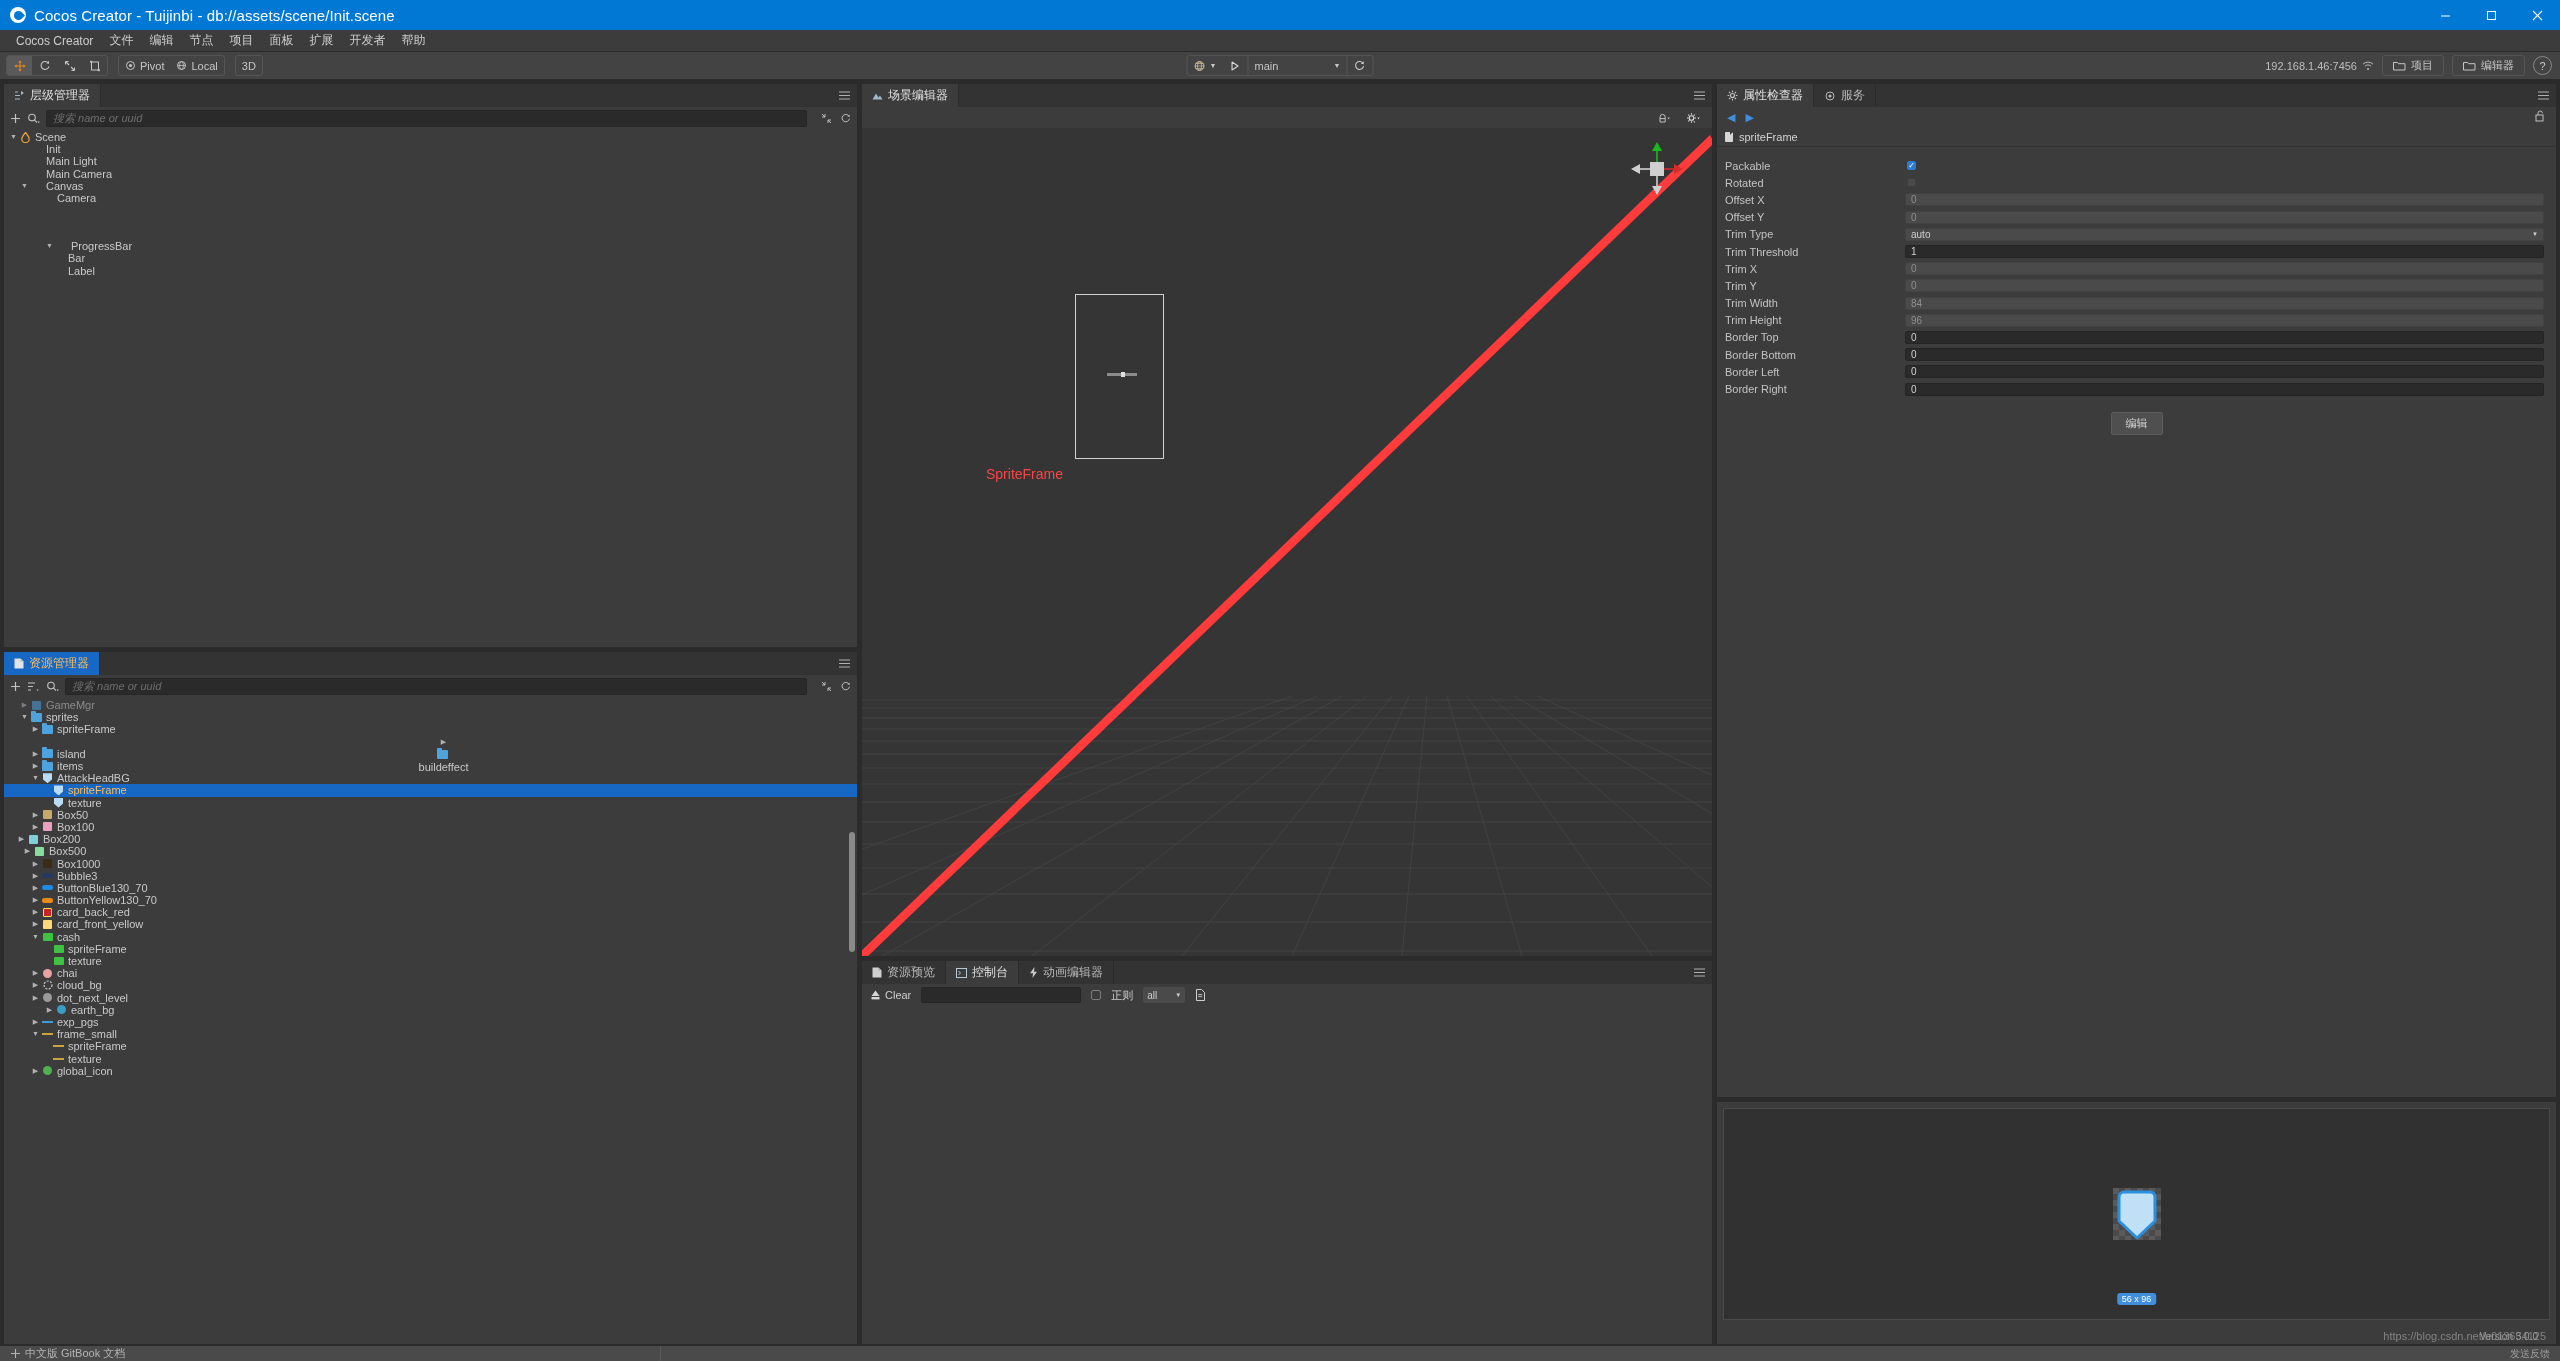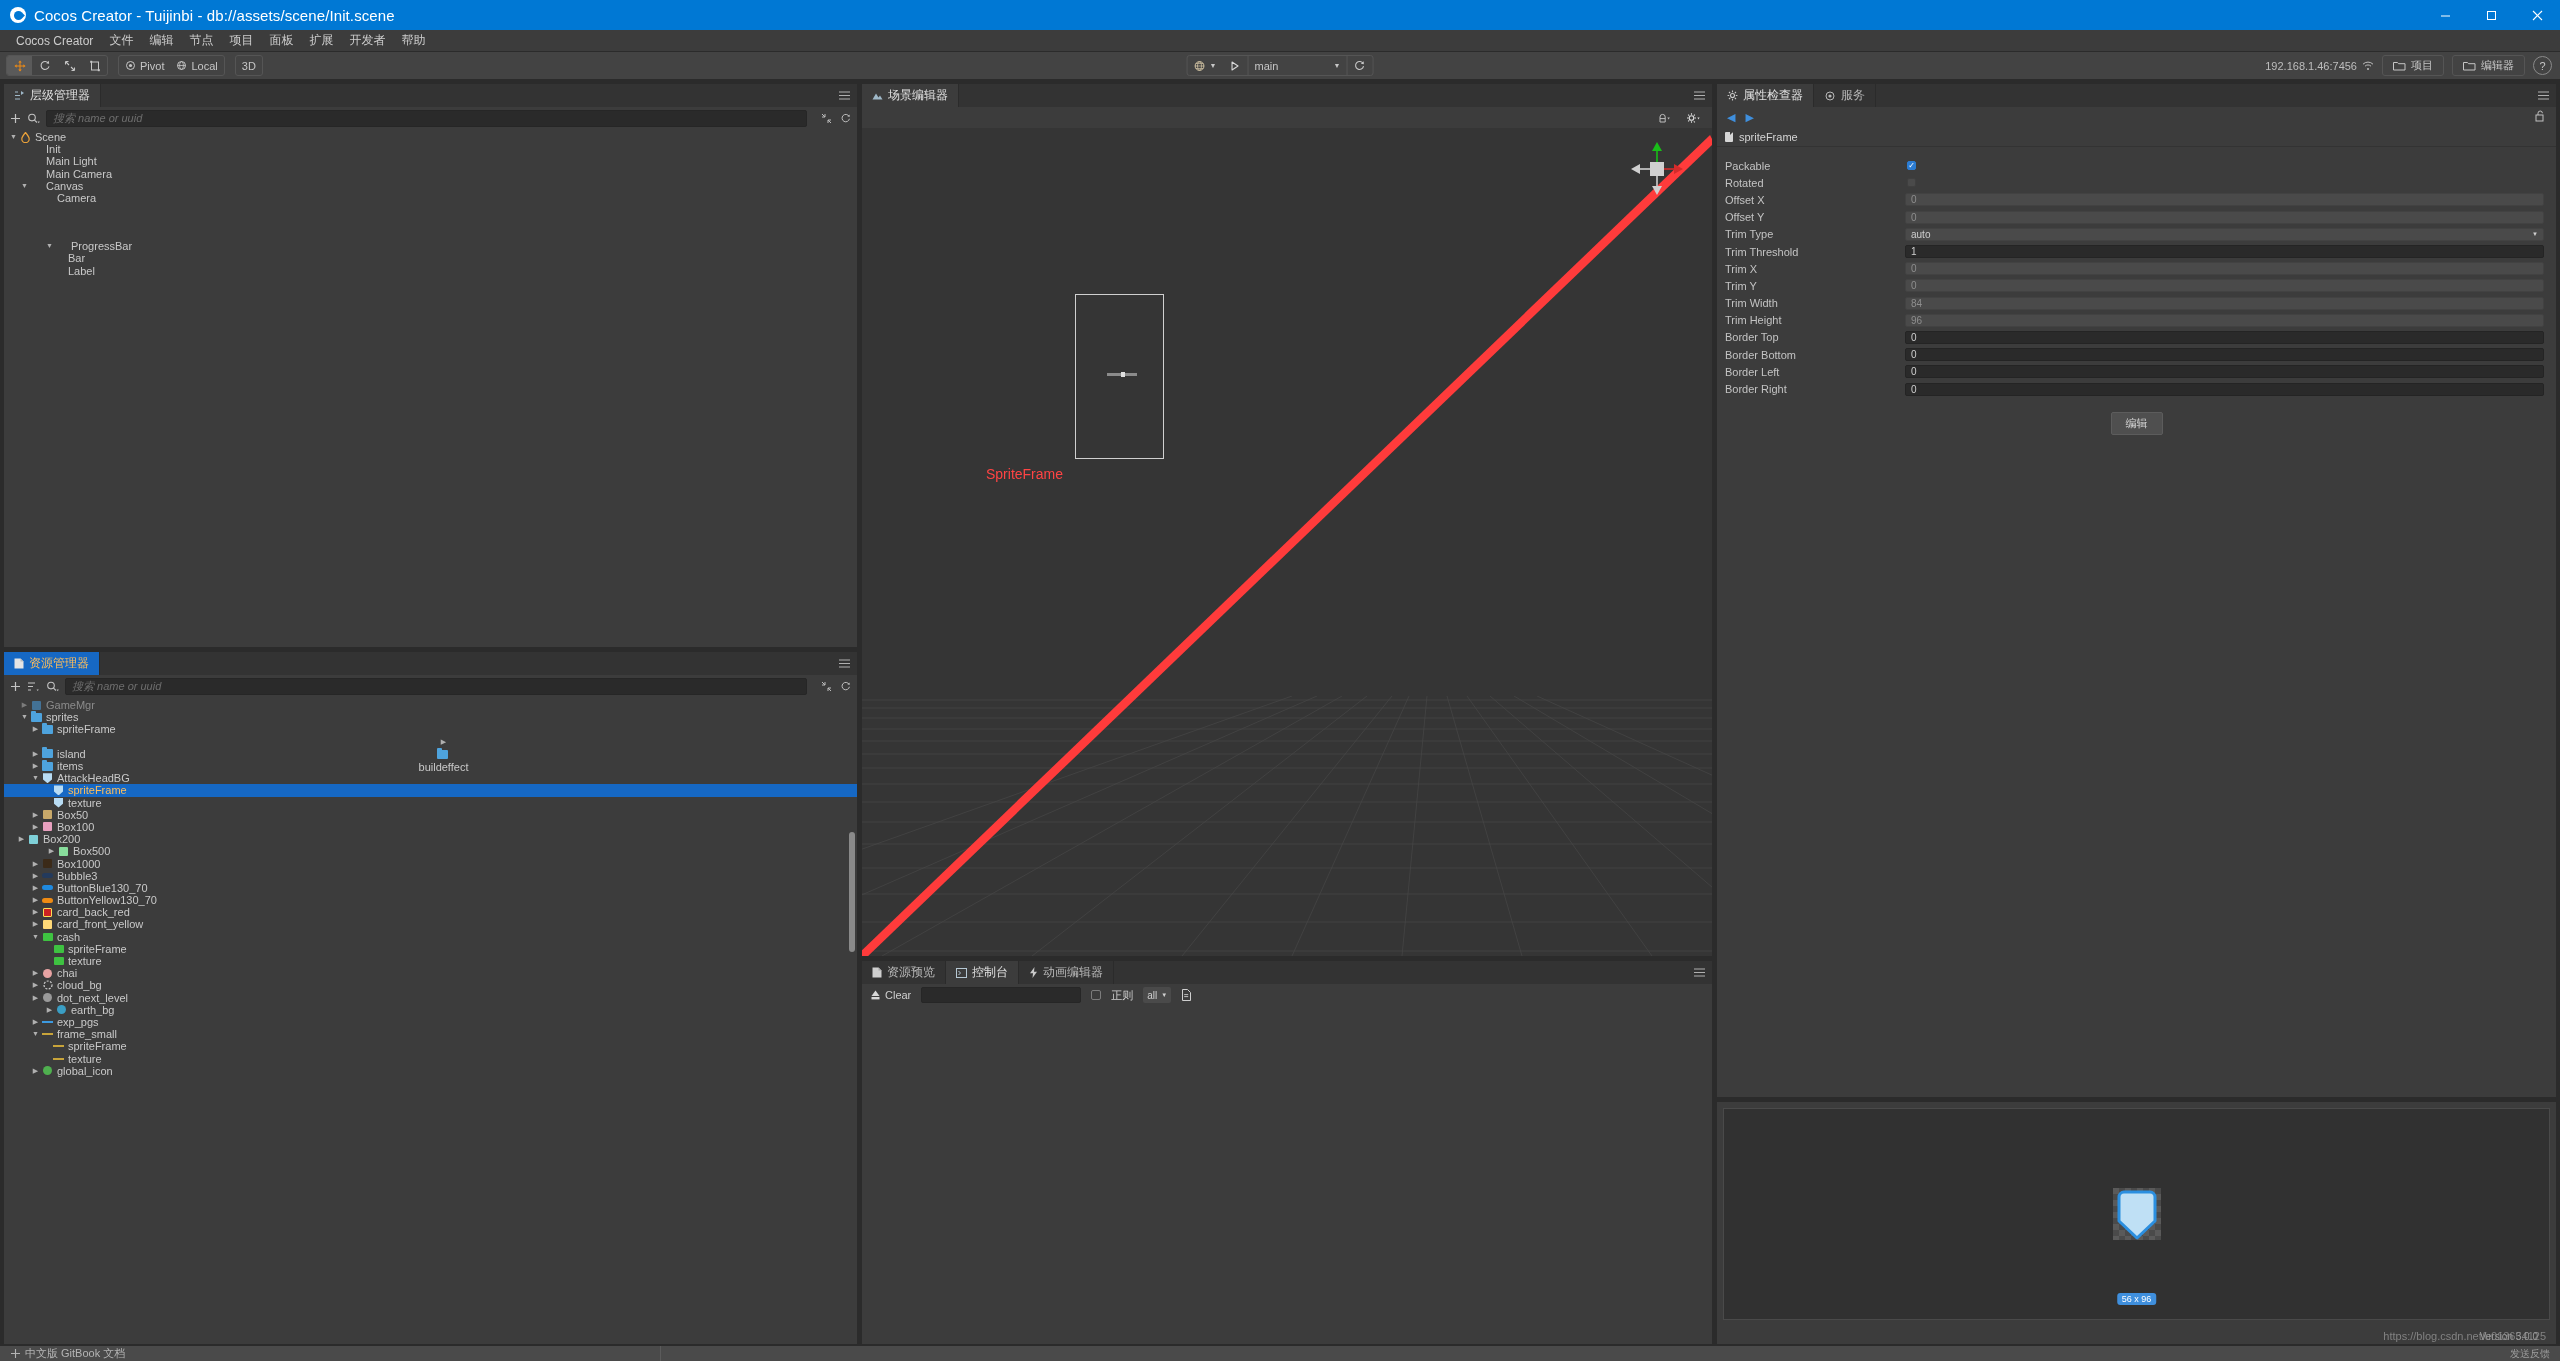--- a/index.html
+++ b/index.html
@@ -196,21 +196,21 @@
     padding: 0 8px; flex: 0 0 22px;
   }
   .clear-btn { display: flex; align-items: center; gap: 4px; font-size: 11px; color: #cfcfcf; }
   .console-input {
     width: 160px; height: 16px; background: #2a2a2a; border: 1px solid #262626;
     border-radius: 2px;
   }
   .chk { width: 10px; height: 10px; border: 1px solid #7c7c7c; border-radius: 2px; background: #3c3c3c; }
   .console-lbl { font-size: 11px; color: #cfcfcf; }
   .console-sel {
-    width: 28px; height: 16px; background: #4a4a4a; border-radius: 2px;
+    width: 42px; height: 16px; background: #4a4a4a; border-radius: 2px;
     display: flex; align-items: center; justify-content: space-between;
     padding: 0 4px; font-size: 10px; color: #d0d0d0;
   }
   .console-body { flex: 1 1 auto; background: #3c3c3c; }
 
   
   .insp-navrow {
     height: 20px; display: flex; align-items: center; gap: 10px;
     padding: 0 10px; flex: 0 0 20px; position: relative;
   }
@@ -686,21 +686,21 @@
               </span>
               <span class="tlabel">Box100</span>
             </div>
             <div class="trow" style="padding-left: 12px; text-align: center;">
               <span class="arrow">▶</span>
               <span class="nicon">
                 <span class="mi-sq" style="background:#7fd0d8"></span>
               </span>
               <span class="tlabel">Box200</span>
             </div>
-            <div class="trow" style="padding-left: 42px;">
+            <div class="trow" style="padding-left: 18px;">
               <span class="arrow">▶</span>
               <span class="nicon">
                 <span class="mi-sq" style="background:#88dd9c"></span>
               </span>
               <span class="tlabel">Box500</span>
             </div>
             <div class="trow" style="padding-left: 26px;">
               <span class="arrow">▶</span>
               <span class="nicon">
                 <span class="mi-sq" style="background:#3b2a18"></span>

